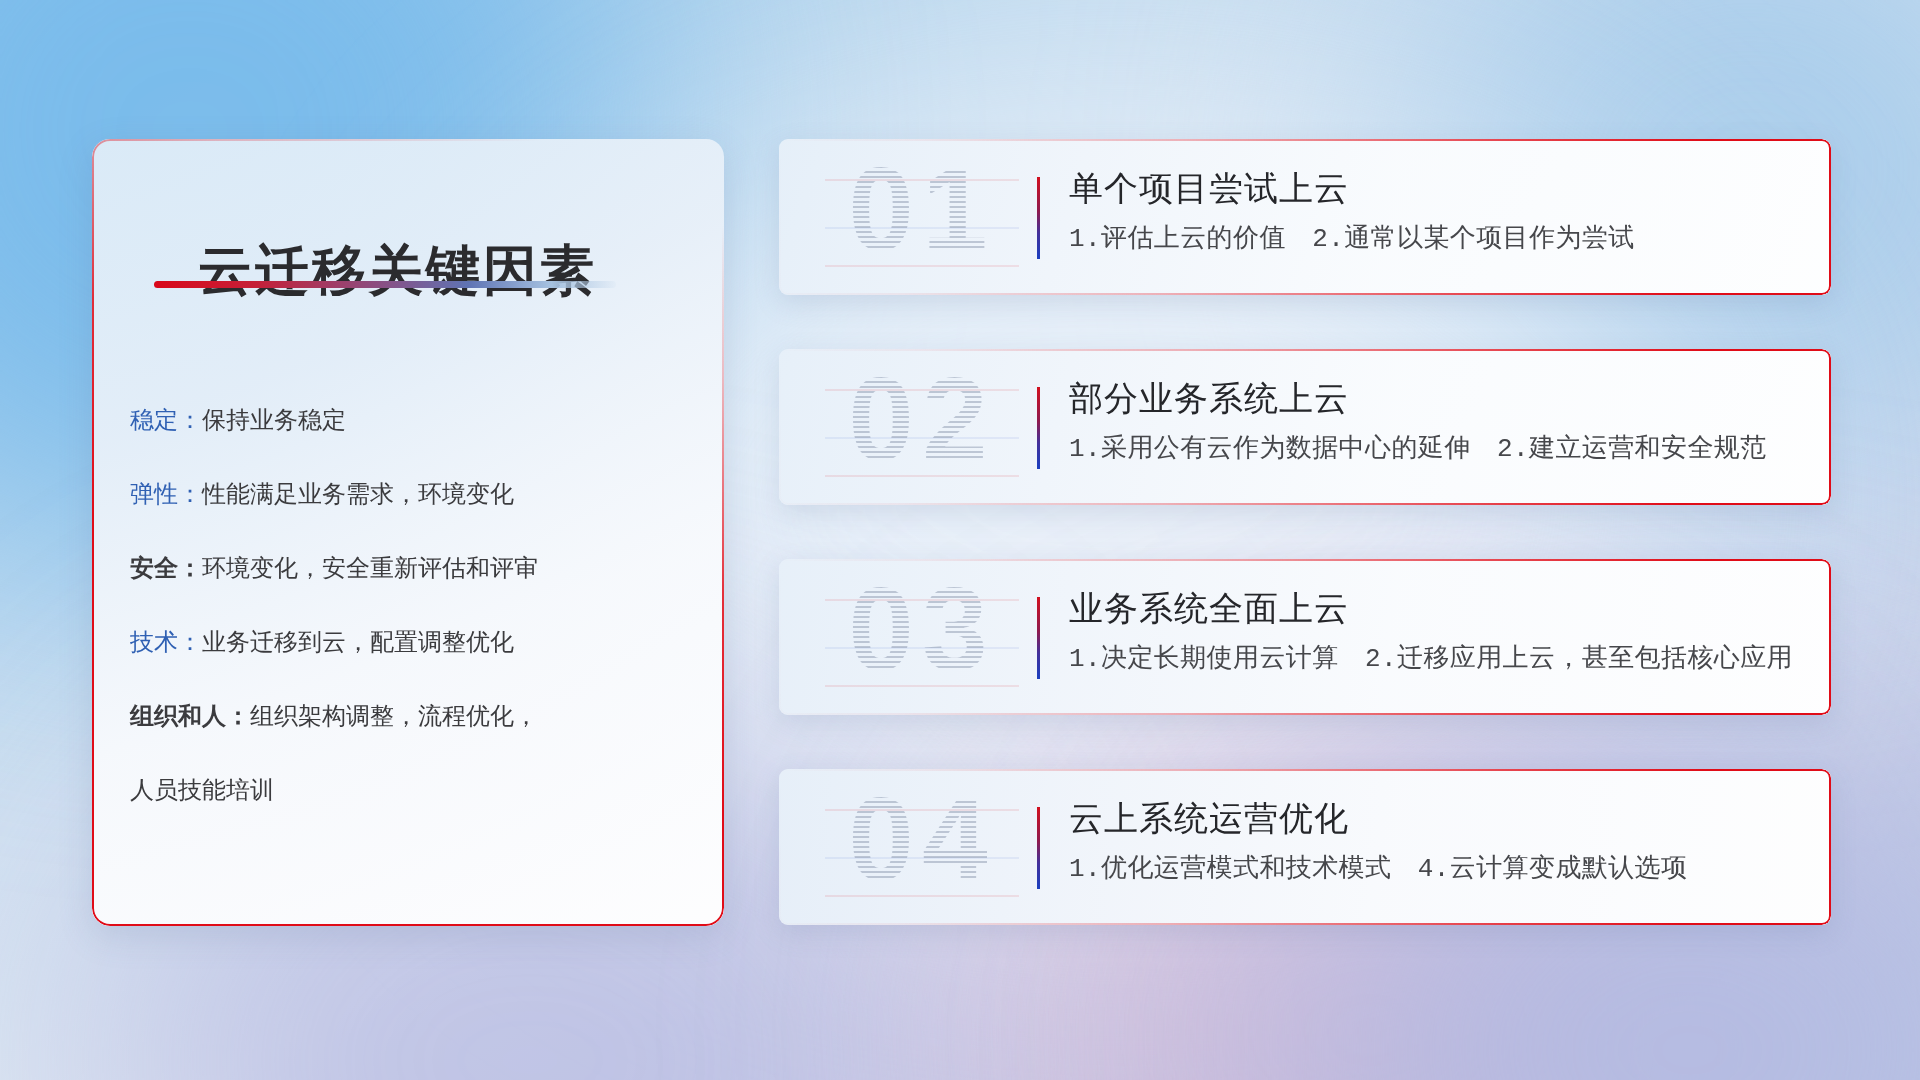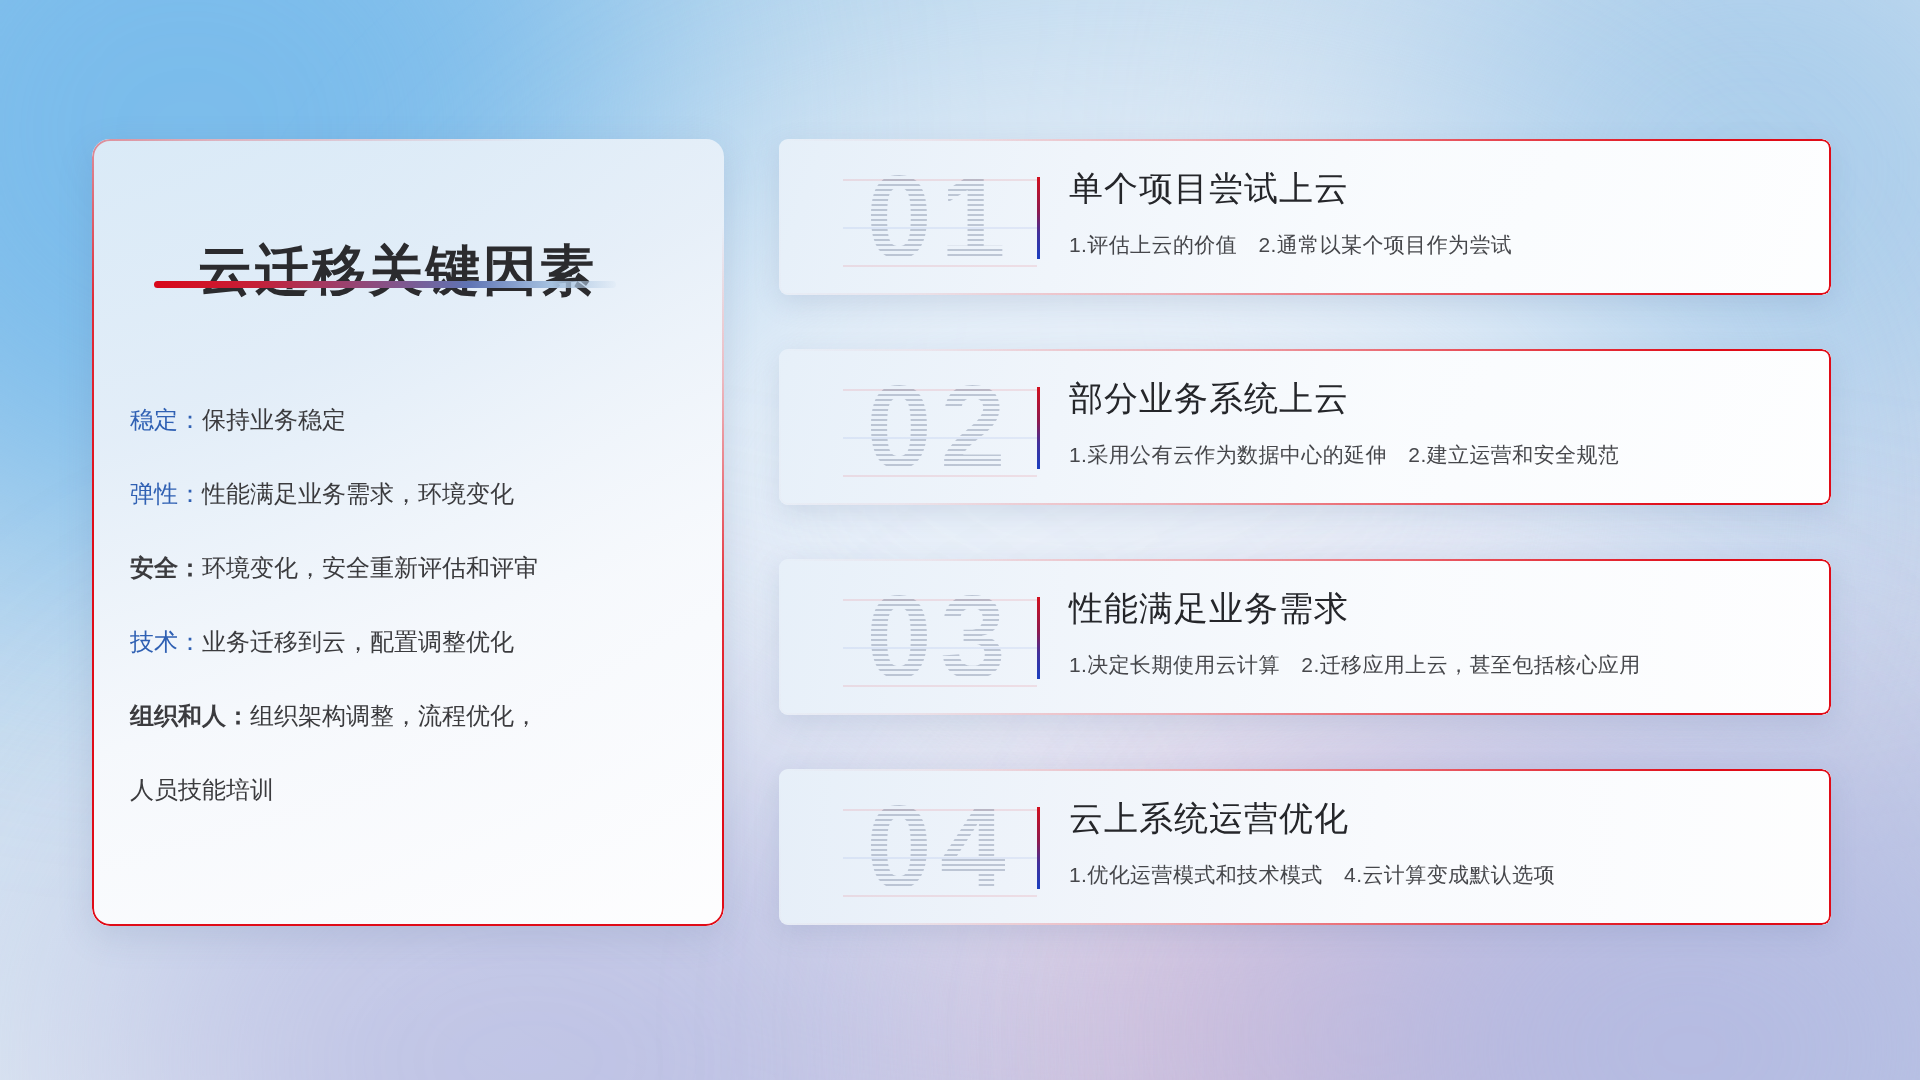--- a/index.html
+++ b/index.html
@@ -181,26 +181,26 @@
     -webkit-mask: linear-gradient(#000 0 0) content-box, linear-gradient(#000 0 0);
     -webkit-mask-composite: xor;
     mask: linear-gradient(#000 0 0) content-box, linear-gradient(#000 0 0);
     mask-composite: exclude;
     pointer-events: none;
   }
 
   
   .step-number {
     position: absolute;
-    left: 56px;
+    left: 38px;
     top: 2px;
     width: 210px;
     height: 152px;
     display: flex;
-    align-items: center;
+    align-items: flex-start;
     justify-content: center;
     font-size: 118px;
     font-weight: 700;
     letter-spacing: 8px;
     color: #8f9bb0;
     opacity: 0.52;
     user-select: none;
   }
   .step-number .glyph {
     position: relative;
@@ -245,26 +245,27 @@
   }
   .step-title {
     font-size: 34px;
     font-weight: 400;
     color: #25262a;
     letter-spacing: 1px;
     line-height: 46px;
     white-space: nowrap;
   }
   .step-sub {
-    margin-top: 20px;
-    font-size: 21px;
+    margin-top: 14px;
+    font-size: 26px;
     color: #46474b;
     letter-spacing: 0.4px;
     line-height: 28px;
     white-space: nowrap;
+    font-family: Liberation Mono, monospace;
   }
 </style>
 </head>
 <body>
 
 <div id="slide">
 
   <div class="bg-blob blob-a"></div>
   <div class="bg-blob blob-e"></div>
   <div class="bg-blob blob-d"></div>
@@ -327,21 +328,21 @@
         <div class="step-sub">1.采用公有云作为数据中心的延伸　2.建立运营和安全规范</div>
       </div>
     </article>
 
     <article class="step-card">
       <div class="step-number">
         <span class="glyph">03</span>
       </div>
       <div class="step-divider"></div>
       <div class="step-body">
-        <div class="step-title">性能满足业务需求</div>
+        <div class="step-title">业务系统全面上云</div>
         <div class="step-sub">1.决定长期使用云计算　2.迁移应用上云，甚至包括核心应用</div>
       </div>
     </article>
 
     <article class="step-card">
       <div class="step-number">
         <span class="glyph">04</span>
       </div>
       <div class="step-divider"></div>
       <div class="step-body">

